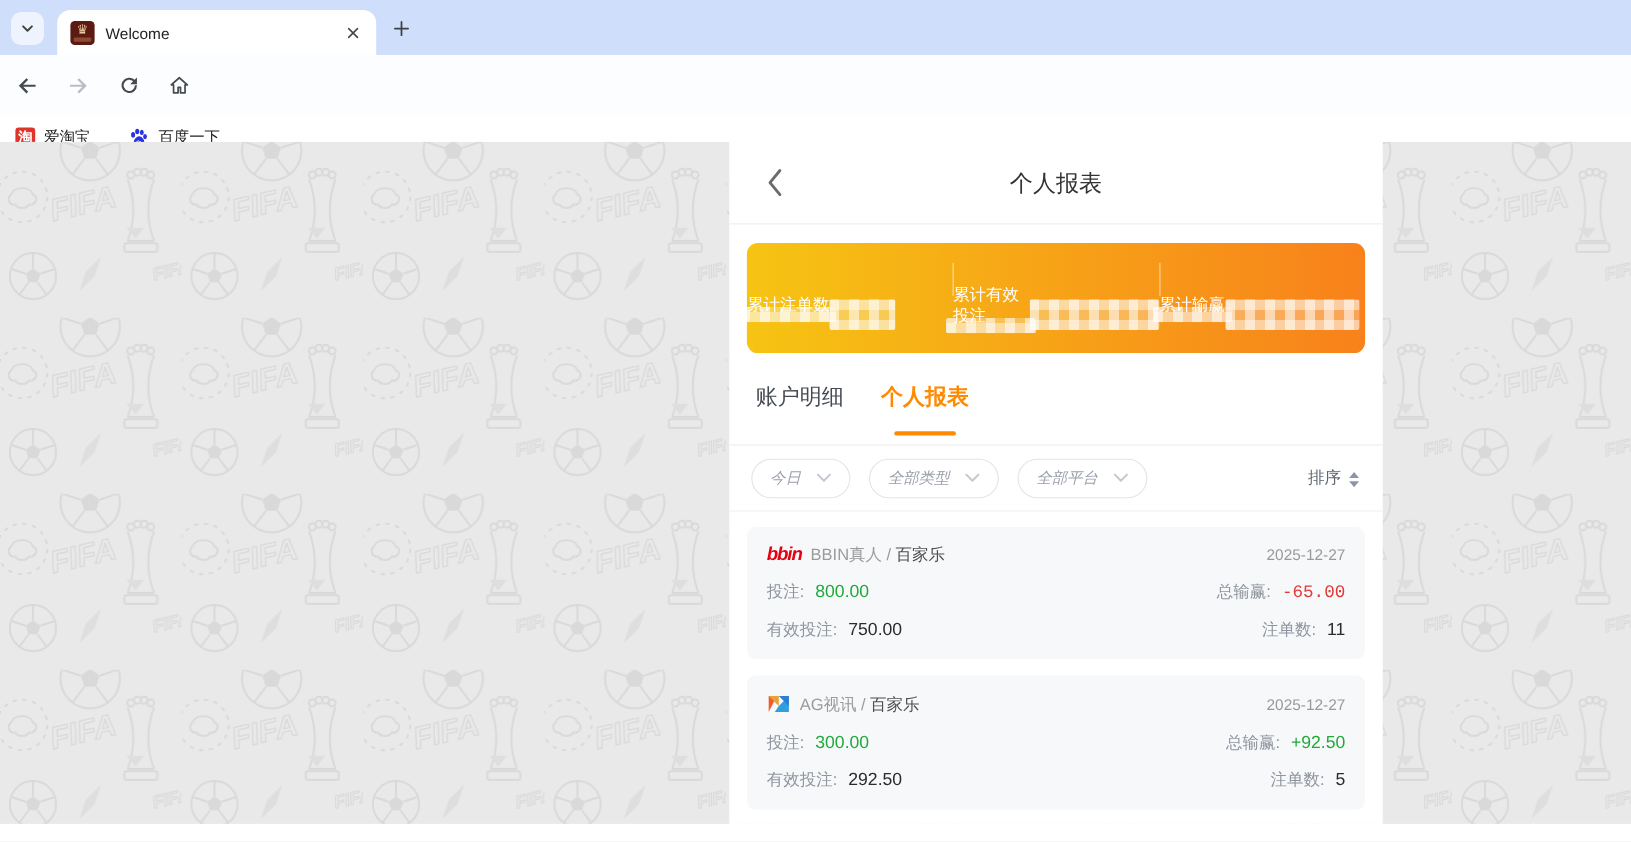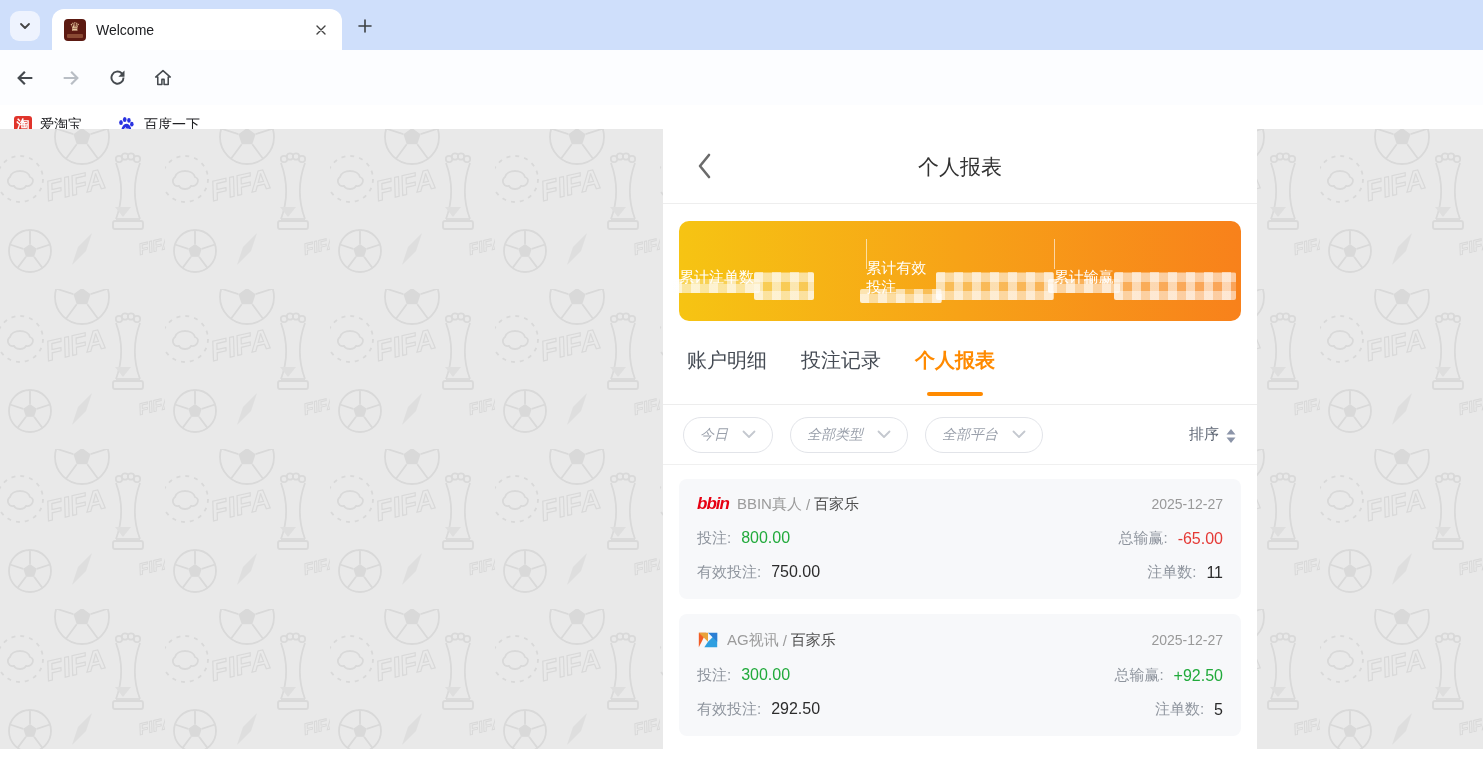--- a/index.html
+++ b/index.html
@@ -83,21 +83,21 @@
   .logo-bbin { color:#e60012; font-weight:bold; font-style:italic; font-size:17px; letter-spacing:-1px; margin-right:8px; }
   .logo-ag { width:22px; height:22px; margin-right:8px; }
   .rec-provider { font-size:15px; color:#9b9b9b; }
   .rec-sep { font-size:15px; color:#9b9b9b; margin:0 4px; }
   .rec-game { font-size:15px; color:#4f4f4f; }
   .rec-date { margin-left:auto; font-size:14px; color:#999; }
   .rec-row { display:flex; align-items:baseline; margin-top:15px; }
   .f-label { font-size:15px; color:#8f959e; margin-right:10px; }
   .f-val { font-size:16px; color:#2c2c2c; }
   .f-val.green { color:#21aa3b; }
-  .f-val[data-tone="neg"] { color:#e53935; }
+  .f-val[data-tone="neg"] { color:#e53935;font-family:Liberation Mono, monospace; }
   .f-val[data-tone="pos"] { color:#21aa3b; }
   .rec-right { margin-left:auto; display:flex; align-items:center; }
 
   svg.ic { display:block; }
 </style>
 </head>
 <body>
 
 <div class="stage">
 
@@ -251,21 +251,20 @@
           <div class="stat-label-wrap">
             <span class="stat-label">累计输赢</span>
             <i class="mosaic label-mosaic"></i>
           </div>
           <div class="mosaic value-mosaic vm-3"></div>
         </div>
       </div>
 
       <div class="tabs-row">
         <div class="rtab">账户明细</div>
-        <div class="rtab">投注记录</div>
         <div class="rtab active">个人报表</div>
       </div>
 
       <div class="filter-row">
         <div class="pill">
           <span class="pill-label">今日</span>
           <svg class="ic" width="14" height="9" viewBox="0 0 14 9">
               <path d="M1.5 1.5L7 7l5.5-5.5" stroke="#c4c8cf" stroke-width="1.8" fill="none" stroke-linecap="round" stroke-linejoin="round"></path>
             </svg>
         </div>

